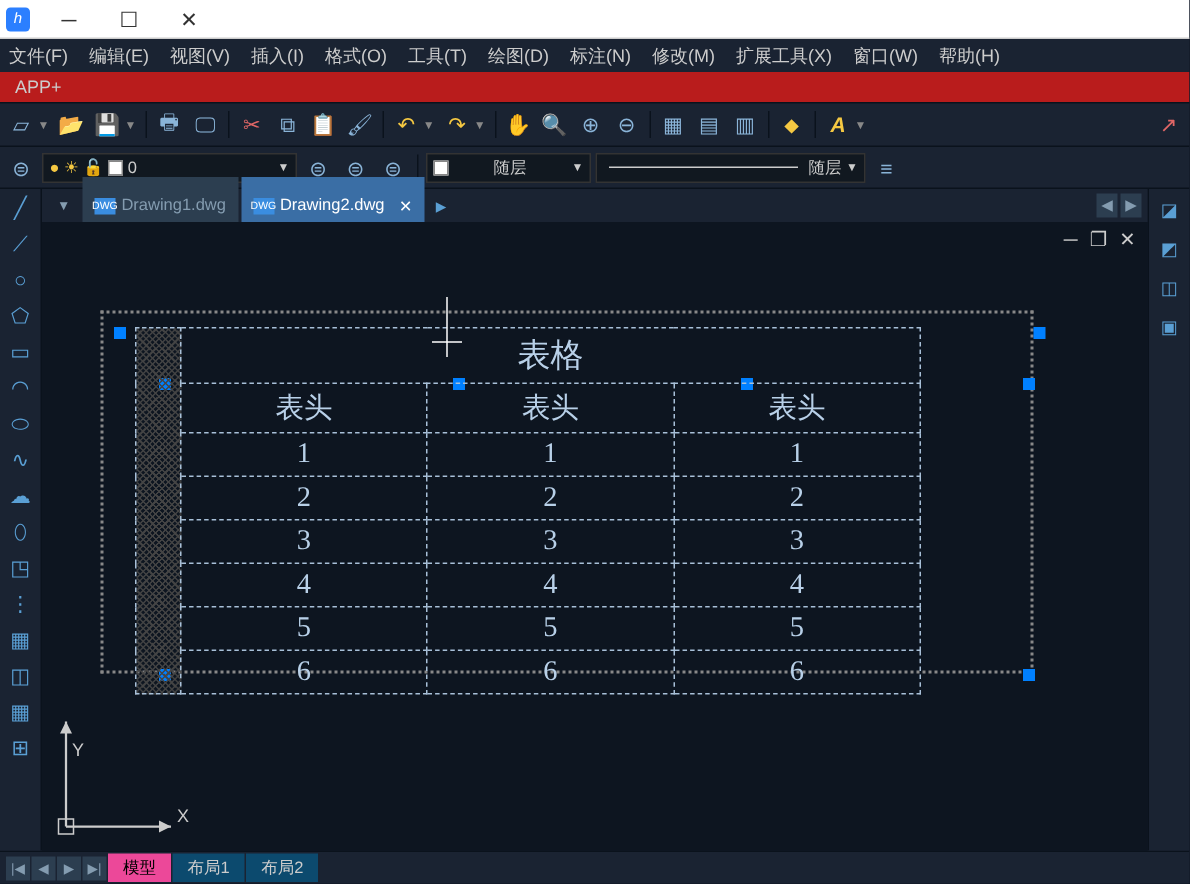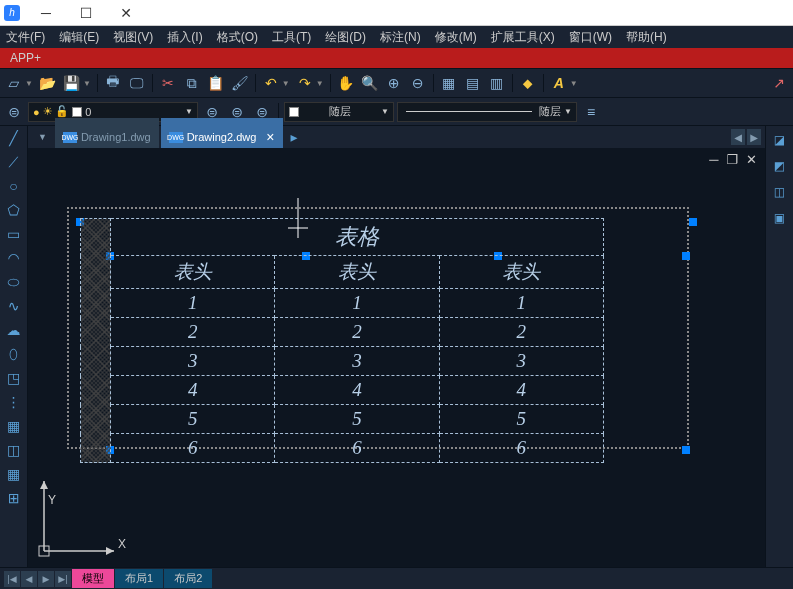--- a/index.html
+++ b/index.html
@@ -30,21 +30,21 @@
   .doc-tab .close { margin-left:6px; font-size:14px;}
   .tab-add { color:#5a9fd4; margin-left:6px; cursor:pointer; font-size:14px;}
   .tab-right-ctrls { margin-left:auto; display:flex; gap:2px; margin-right:4px;}
   .tab-arrow { width:14px; height:16px; background:#2c3e50; color:#849cb0; display:flex; align-items:center; justify-content:center; font-size:10px; cursor:pointer;}
   .canvas { flex:1; background:#0d1520; position:relative; overflow:hidden; }
   .doc-controls { position:absolute; top:4px; right:8px; display:flex; gap:8px; color:#ccc; font-size:13px; z-index:5;}
   .doc-controls span { cursor:pointer; }
   .axis-y { position:absolute; left:20px; bottom:60px; }
   .axis-x { position:absolute; left:90px; bottom:16px; }
   .axis-svg { position:absolute; left:6px; bottom:6px; }
-  .table-obj { position:absolute; left:52px; top:70px; width:524px;font-style:italic; }
+  .table-obj { position:absolute; left:62px; top:70px; width:524px; }
   .table-obj table { width:100%; border-collapse:collapse; }
   .table-obj td { border:1px dashed #a8c0d8; color:#b8d0e8; text-align:center; font-size:19px; padding:3px 0; height:26px; font-family:SimSun,serif;}
   .table-title-row td { font-size:22px; height:36px; }
   .selection-border { position:absolute; left:40px; top:60px; width:620px; height:240px; }
   .grip { width:8px; height:8px; background:#0080ff; position:absolute; transform:translate(-50%,-50%);}
   .hatch-col { background:repeating-linear-gradient(45deg,#444 0,#444 1px,transparent 1px,transparent 3px),repeating-linear-gradient(-45deg,#444 0,#444 1px,transparent 1px,transparent 3px); width:30px; }
   .right-toolbar { width:28px; background:#1a2332; border-left:1px solid #0a121c; display:flex; flex-direction:column; align-items:center; padding:4px 0; gap:6px; }
   .rt-icon { width:20px; height:20px; display:flex; align-items:center; justify-content:center; color:#5a9fd4; cursor:pointer; }
   .layout-tabs { height:22px; background:#1a2332; display:flex; align-items:center; padding:0 4px; gap:0; border-top:1px solid #0a121c;}
   .lt-nav { width:16px; height:16px; background:#2c3e50; color:#849cb0; display:flex; align-items:center; justify-content:center; font-size:9px; cursor:pointer; margin-right:1px;}

